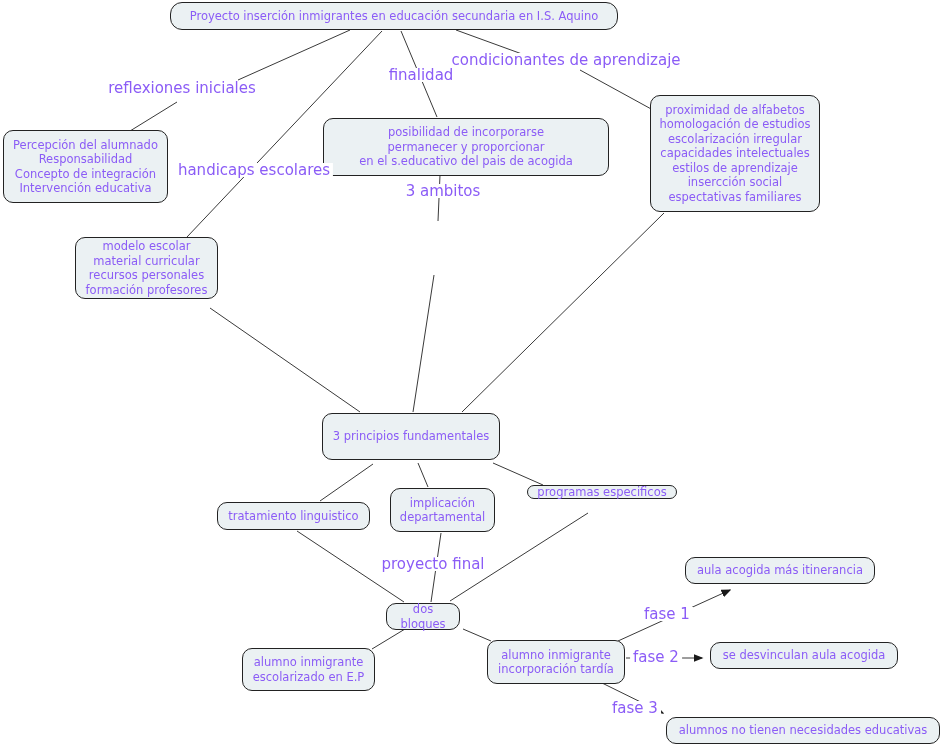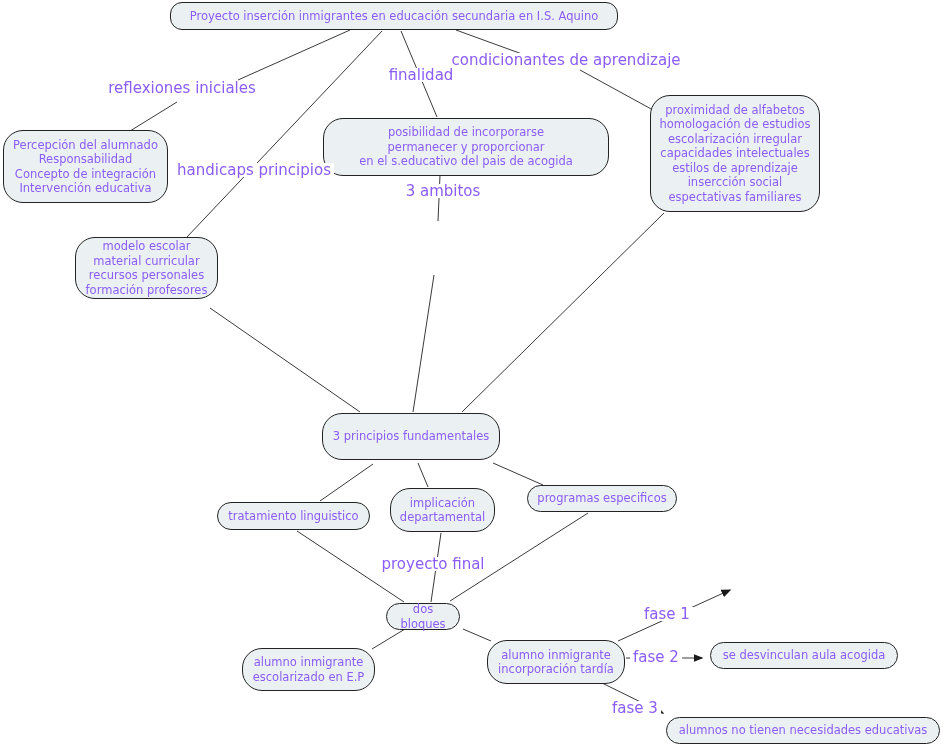--- a/index.html
+++ b/index.html
@@ -10,21 +10,21 @@
     font-family:"DejaVu Sans","Liberation Sans",sans-serif;
     color:#8b5cf6;
     overflow:hidden;
   }
   #edges{position:absolute;left:0;top:0;width:943px;height:745px;}
   .node{
     position:absolute;
     box-sizing:border-box;
     background:var(--node-fill,#ebf1f3);
     border:1px solid var(--node-border,#222);
-    border-radius:20px;
+    border-radius:10px;
     display:flex;align-items:center;justify-content:center;
     text-align:center;
     font-size:11.5px;line-height:14.5px;
     white-space:pre-line;
     padding:2px 4px;
   }
   .node.title{border-radius:12px;}
   .edge-label{
     position:absolute;
     transform:translate(-50%,-50%);
@@ -93,37 +93,38 @@
 formación profesores</div>
 
 
   <div class="node" style="left:322px;top:413px;width:178px;height:47px">3 principios fundamentales</div>
 
   <div class="node" style="left:217px;top:502px;width:153px;height:28px">tratamiento linguistico</div>
 
   <div class="node" style="left:390px;top:488px;width:105px;height:44px">implicación
 departamental</div>
 
-  <div class="node" style="left:527px;top:485px;width:150px;height:27px">programas especificos</div>
+  <div class="node" style="left:527px;top:485px;width:150px;height:14px">programas especificos</div>
 
   <div class="node" style="left:386px;top:603px;width:74px;height:27px">dos bloques</div>
 
   <div class="node" style="left:242px;top:648px;width:133px;height:43px">alumno inmigrante
 escolarizado en E.P</div>
 
   <div class="node" style="left:487px;top:640px;width:138px;height:44px">alumno inmigrante
 incorporación tardía</div>
 
+  <div class="node" style="left:685px;top:557px;width:190px;height:27px">aula acogida más itinerancia</div>
 
   <div class="node" style="left:710px;top:642px;width:188px;height:27px">se desvinculan aula acogida</div>
 
   <div class="node" style="left:666px;top:717px;width:274px;height:27px">alumnos no tienen necesidades educativas</div>
 
   <div class="edge-label" style="left:182px;top:88px">reflexiones iniciales</div>
-  <div class="edge-label" style="left:254px;top:170px">handicaps principios</div>
+  <div class="edge-label" style="left:254px;top:170px">handicaps escolares</div>
   <div class="edge-label" style="left:421px;top:75px">finalidad</div>
   <div class="edge-label" style="left:566px;top:60px">condicionantes de aprendizaje</div>
   <div class="edge-label" style="left:443px;top:191px">3 ambitos</div>
   <div class="edge-label" style="left:433px;top:564px">proyecto final</div>
   <div class="edge-label" style="left:667px;top:614px">fase 1</div>
   <div class="edge-label" style="left:656px;top:657px">fase 2</div>
   <div class="edge-label" style="left:635px;top:708px">fase 3</div>
 
 </div>
 

